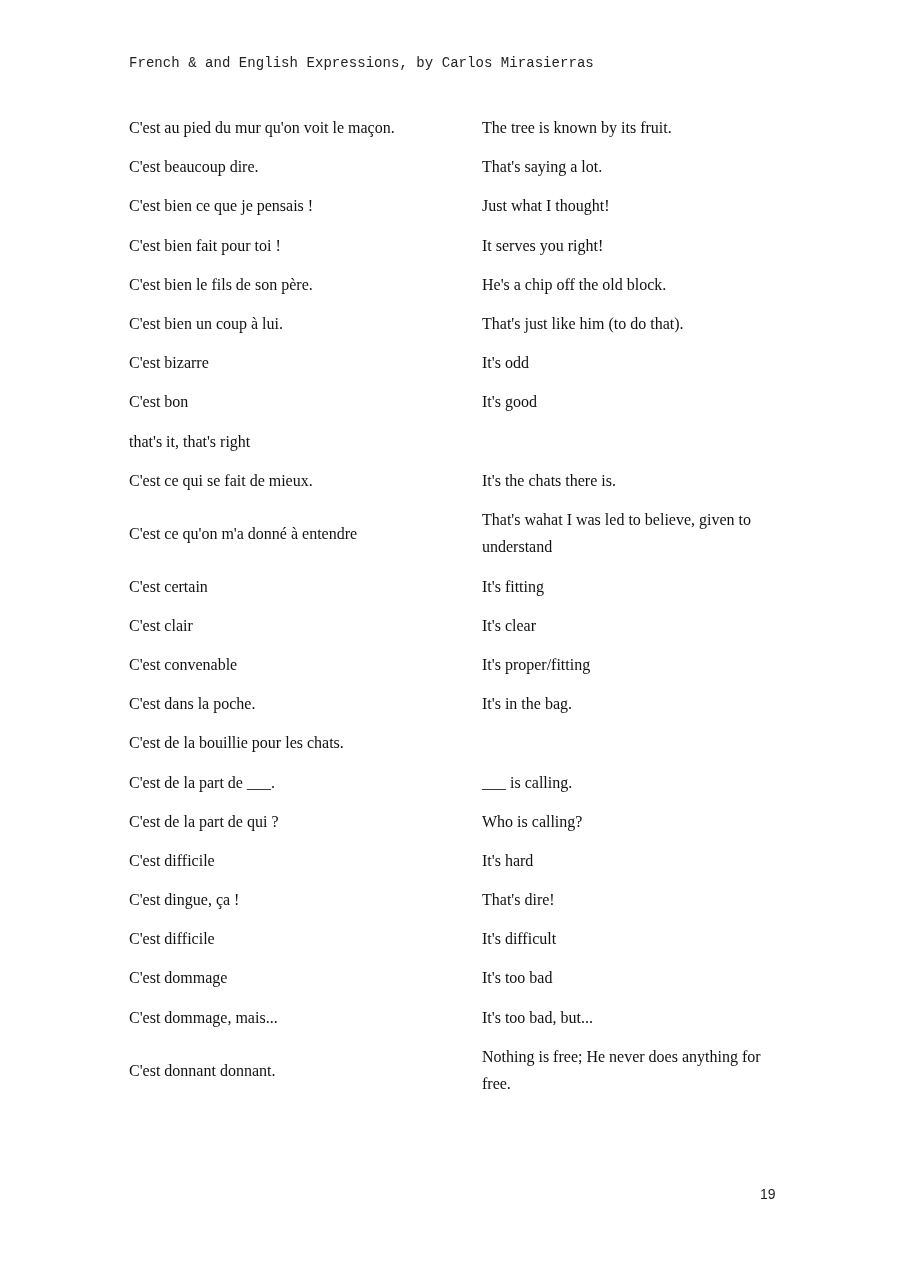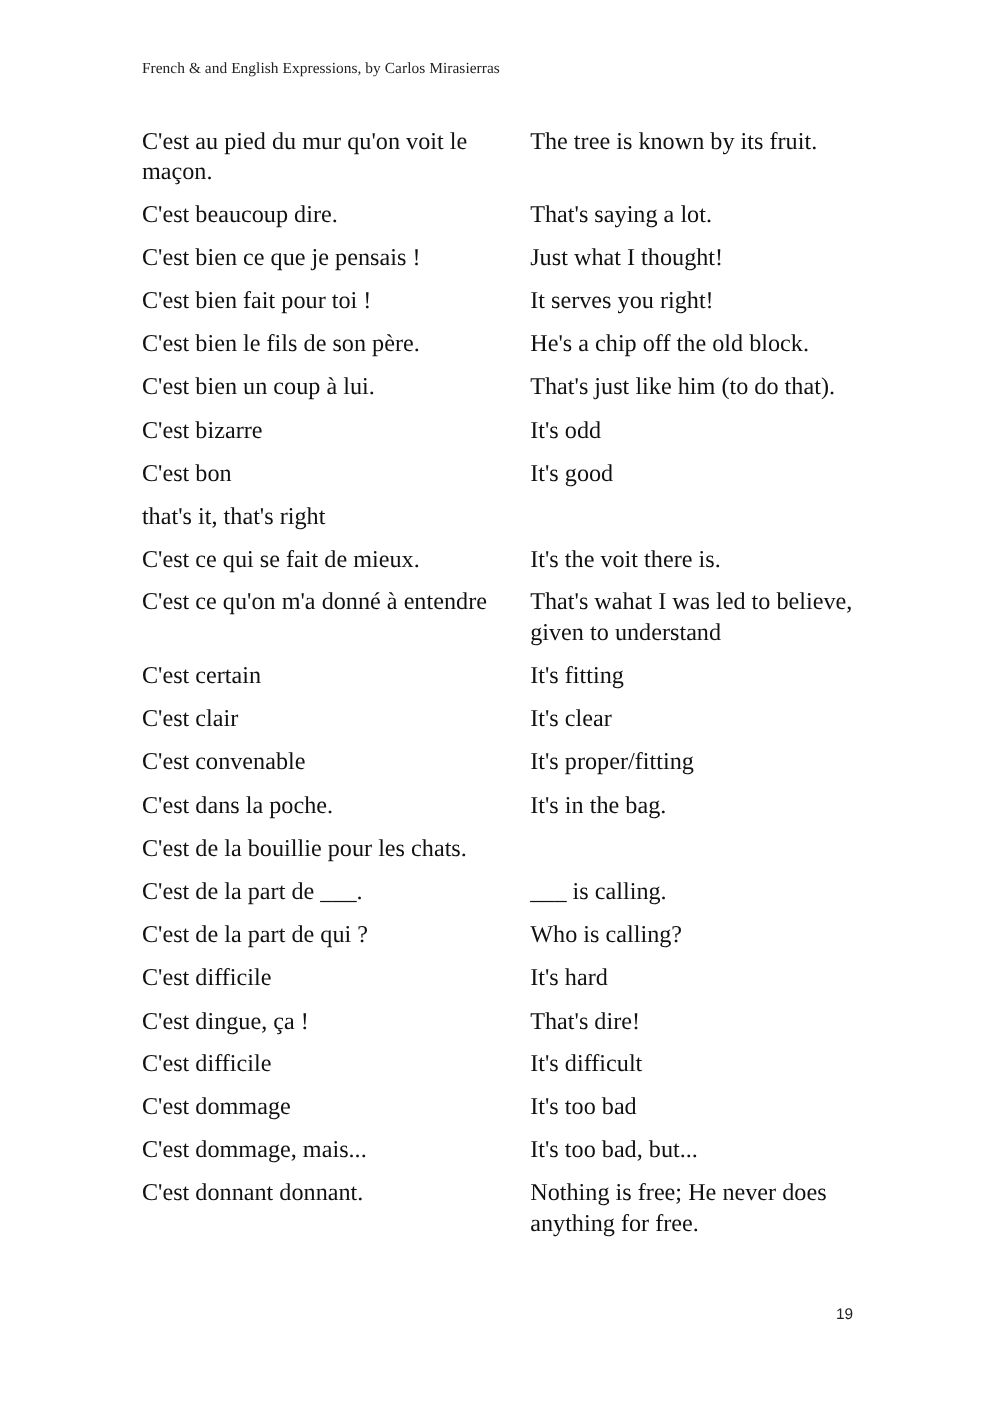--- a/index.html
+++ b/index.html
@@ -11,38 +11,39 @@
       width: 905px;
       height: 1280px;
       position: relative;
       overflow: hidden;
       color: #111111;
     }
     .header {
       position: absolute;
       left: 129px;
       top: 55px;
-      font-family: Liberation Serif, serif;
+      font-family: Liberation Mono, monospace;
       font-size: 14px;
       color: #222222;
       letter-spacing: 0.05px;
     }
     .table {
       position: absolute;
       left: 129px;
       top: 114px;
       width: 660px;
     }
     .row {
       display: flex;
       font-family: "Liberation Serif", serif;
-      font-size: 22px;
+      font-size: 16px;
       line-height: 27.5px;
       margin-bottom: 11.7px;
       color: #111111;
+      align-items: center;
     }
     .cell-fr {
       width: 353px;
       padding-right: 4px;
       box-sizing: border-box;
     }
     .cell-en {
       width: 300px;
     }
     .page-number {
@@ -90,21 +91,21 @@
   </div>
   <div class="row">
     <div class="cell-fr">C'est bon</div>
     <div class="cell-en">It's good</div>
   </div>
   <div class="row">
     <div class="cell-en">that's it, that's right</div>
   </div>
   <div class="row">
     <div class="cell-fr">C'est ce qui se fait de mieux.</div>
-    <div class="cell-en">It's the voit there is.</div>
+    <div class="cell-en">It's the chats there is.</div>
   </div>
   <div class="row">
     <div class="cell-fr">C'est ce qu'on m'a donné à entendre</div>
     <div class="cell-en">That's wahat I was led to believe, given to understand</div>
   </div>
   <div class="row">
     <div class="cell-fr">C'est certain</div>
     <div class="cell-en">It's fitting</div>
   </div>
   <div class="row">

